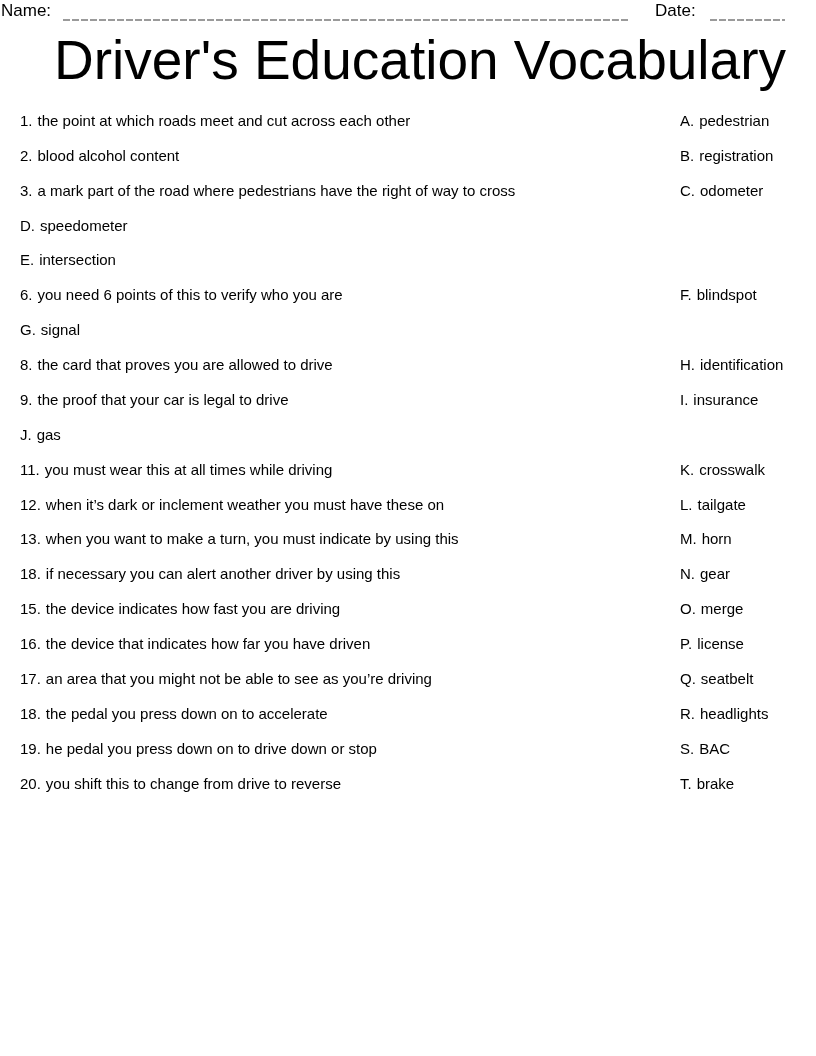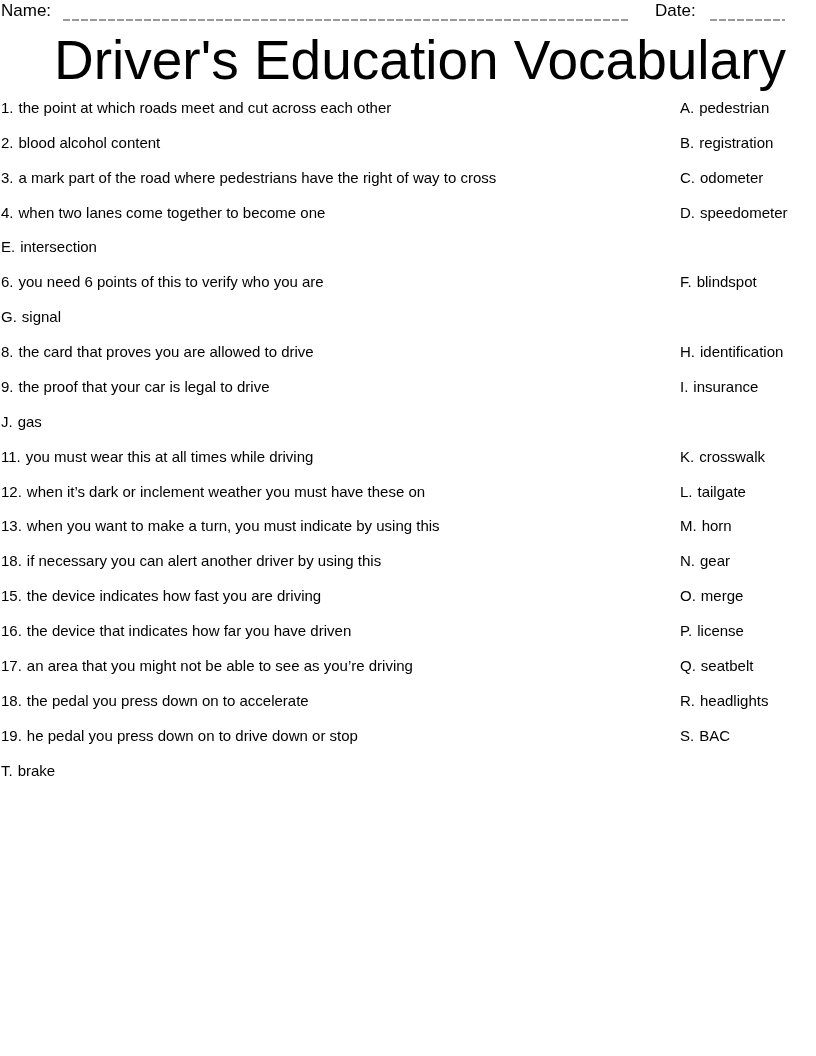--- a/index.html
+++ b/index.html
@@ -25,21 +25,21 @@
   
   .title {
     position: absolute; top: 29px; left: 12px; width: 816px;
     text-align: center;
     font-size: 55px; line-height: 62px;
     letter-spacing: 0px;
     color: #000;
     white-space: nowrap;
   }
   
-  .list { position: absolute; top: 90px; left: 1px; right: 0; }
+  .list { position: absolute; top: 103px; left: 1px; right: 0; padding-left: 19px; }
   .row { display: flex; height: 34.89px; align-items: center; }
   .q { flex: 1 1 auto; font-size: 15px; white-space: nowrap; overflow: hidden; }
   .a { flex: 0 0 136px; width: 136px; font-size: 15px; white-space: nowrap; }
   .q .num, .a .letter { margin-right: 5px; }
 </style>
 </head>
 <body>
 
 <div class="header">
   <span class="hdr-label name-label">Name:</span>
@@ -57,21 +57,20 @@
   </div>
   <div class="row">
     <div class="q"><span class="num">2.</span><span>blood alcohol content</span></div>
     <div class="a"><span class="letter">B.</span><span>registration</span></div>
   </div>
   <div class="row">
     <div class="q"><span class="num">3.</span><span>a mark part of the road where pedestrians have the right of way to cross</span></div>
     <div class="a"><span class="letter">C.</span><span>odometer</span></div>
   </div>
   <div class="row">
-    <div class="q"><span class="num">4.</span><span>when two lanes come together to become one</span></div>
     <div class="a"><span class="letter">D.</span><span>speedometer</span></div>
   </div>
   <div class="row">
     <div class="a"><span class="letter">E.</span><span>intersection</span></div>
   </div>
   <div class="row">
     <div class="q"><span class="num">6.</span><span>you need 6 points of this to verify who you are</span></div>
     <div class="a"><span class="letter">F.</span><span>blindspot</span></div>
   </div>
   <div class="row">
@@ -118,15 +117,16 @@
   </div>
   <div class="row">
     <div class="q"><span class="num">18.</span><span>the pedal you press down on to accelerate</span></div>
     <div class="a"><span class="letter">R.</span><span>headlights</span></div>
   </div>
   <div class="row">
     <div class="q"><span class="num">19.</span><span>he pedal you press down on to drive down or stop</span></div>
     <div class="a"><span class="letter">S.</span><span>BAC</span></div>
   </div>
   <div class="row">
+    <div class="q"><span class="num">20.</span><span>you shift this to change from drive to reverse</span></div>
     <div class="a"><span class="letter">T.</span><span>brake</span></div>
   </div>
 </div>
 
 </body></html>

